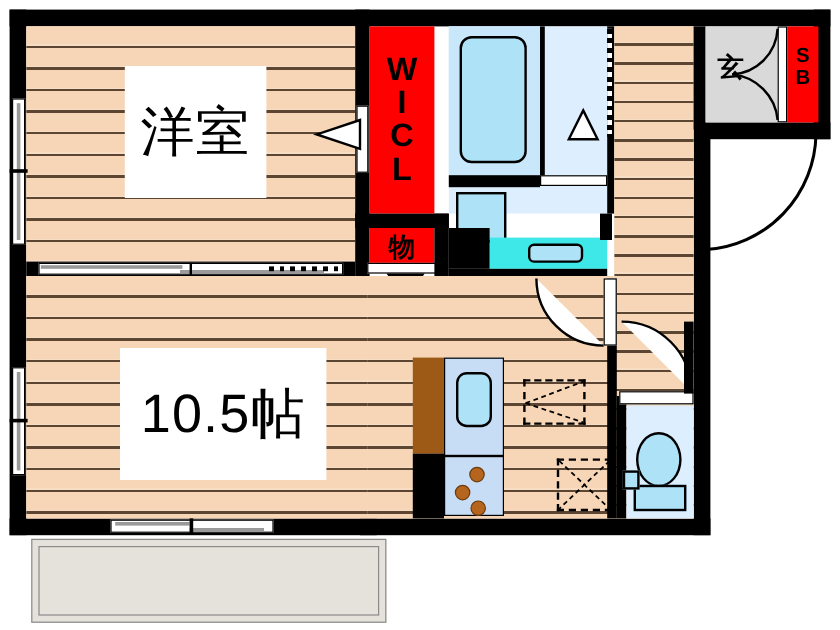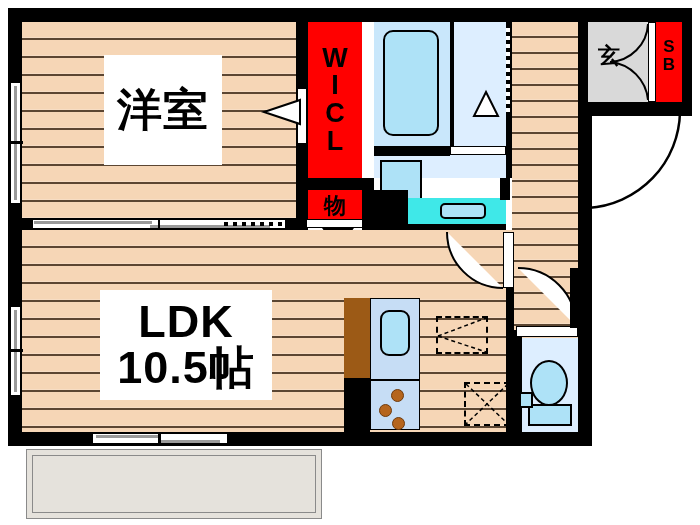--- a/index.html
+++ b/index.html
@@ -35,21 +35,21 @@
   .kitchblue{background:#c6ddf5;}
   .balcony{background:#e5e2dc;}
   .brown{background:#9c5a16;}
 
   .thin{border:1.5px solid #000;}
   .thin2{border:2px solid #000;}
 
   
   .lbl{
     position:absolute;display:flex;align-items:center;justify-content:center;
-    color:#000;font-weight:bold;line-height:1.02;text-align:center;
+    color:#000;font-weight:normal;line-height:1.02;text-align:center;
     white-space:pre;pointer-events:none;
   }
   .lbl-room{background:#ffffff;font-size:45px;letter-spacing:1px;}
   .lbl-wic{color:#000;font-size:27px;font-weight:bold;letter-spacing:0;}
   .lbl-small{font-size:22px;font-weight:bold;}
   .lbl-sb{font-size:17px;font-weight:bold;line-height:1.05;}
   .lbl-bal{font-size:24px;font-weight:bold;letter-spacing:1px;}
 
   .vstack{display:flex;flex-direction:column;align-items:center;justify-content:center;}
   .vstack span{display:block;}
@@ -186,21 +186,20 @@
   <div class="abs white thin" style="left:10px;top:306px;width:11px;height:90px;"></div>
   <div class="abs" style="left:14px;top:310px;width:3px;height:82px;background:#9a9a9a;"></div>
   <div class="abs" style="left:8px;top:349px;width:15px;height:3px;background:#000;"></div>
 
   <div class="abs white thin" style="left:92px;top:433px;width:136px;height:11px;"></div>
   <div class="abs" style="left:96px;top:435px;width:62px;height:3px;background:#9a9a9a;"></div>
   <div class="abs" style="left:158px;top:440px;width:62px;height:3px;background:#9a9a9a;"></div>
   <div class="abs" style="left:158px;top:432px;width:3px;height:13px;background:#000;"></div>
 
   <div class="lbl lbl-room vstack" style="left:100px;top:290px;width:172px;height:110px;">
-    <span>LDK</span>
     <span>10.5帖</span>
   </div>
 
   <div class="abs brown" style="left:344px;top:298px;width:26px;height:80px;"></div>
   <div class="abs wall" style="left:344px;top:378px;width:26px;height:54px;"></div>
 
   <div class="abs kitchblue thin" style="left:370px;top:298px;width:50px;height:82px;"></div>
   <div class="abs tubblue thin2 round" style="left:380px;top:310px;width:30px;height:46px;border-radius:9px;"></div>
 
   <div class="abs kitchblue thin" style="left:370px;top:380px;width:50px;height:50px;"></div>

